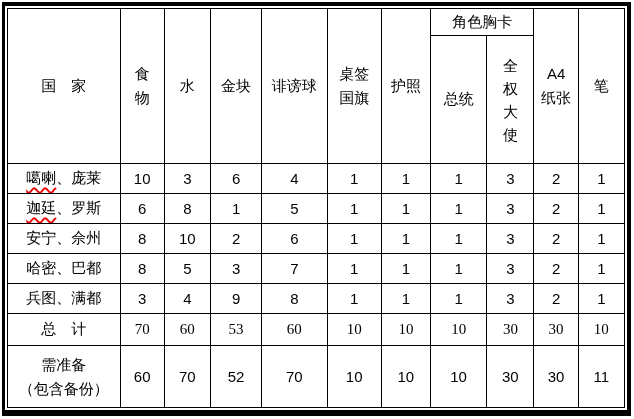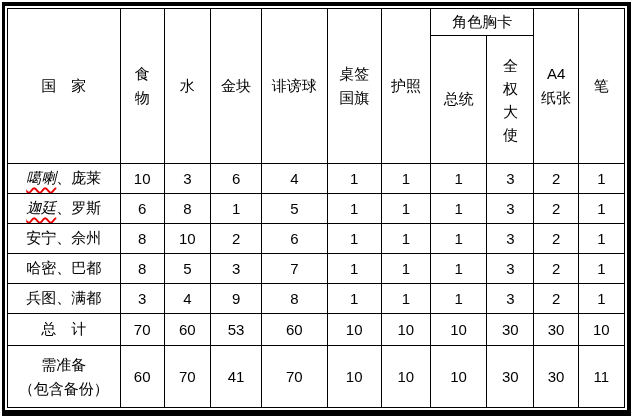--- a/index.html
+++ b/index.html
@@ -22,33 +22,32 @@
     border:1.5px solid #000;
     text-align:center;vertical-align:middle;
     padding:0;overflow:hidden;
     font-size:15px;
   }
   .hrow1{height:27px;}
   .hrow2{height:128px;}
   .data-row{height:30px;}
   .total-row{height:32px;}
   .prepare-row{height:62px;}
-  .total-row td{border-top:5px double #000;}
+  .total-row td{border-top:5px double #000;font-family:Liberation Serif, serif;}
   td.num{font-size:16px;}
   .line{display:block;line-height:24px;}
   .vline{display:block;line-height:23px;}
   .name-cell{font-size:15px;}
   .wavy{
     text-decoration-line:underline;
     text-decoration-style:wavy;
     text-decoration-color:#e60000;
     text-decoration-thickness:1.5px;
     text-underline-offset:4px;
     text-decoration-skip-ink:none;
-    font-style:italic;
   }
 </style>
 </head>
 <body>
 
 <div class="frame">
   <table class="grid">
     <colgroup>
       <col style="width:112px">
         <col style="width:44px">
@@ -174,21 +173,21 @@
         <td class="num">10</td>
       </tr>
 
       <tr class="prepare-row">
         <td class="name-cell">
           <span class="line">需准备</span>
           <span class="line">（包含备份）</span>
         </td>
         <td class="num">60</td>
         <td class="num">70</td>
-        <td class="num">41</td>
+        <td class="num">52</td>
         <td class="num">70</td>
         <td class="num">10</td>
         <td class="num">10</td>
         <td class="num">10</td>
         <td class="num">30</td>
         <td class="num">30</td>
         <td class="num">11</td>
       </tr>
     </tbody>
   </table>

